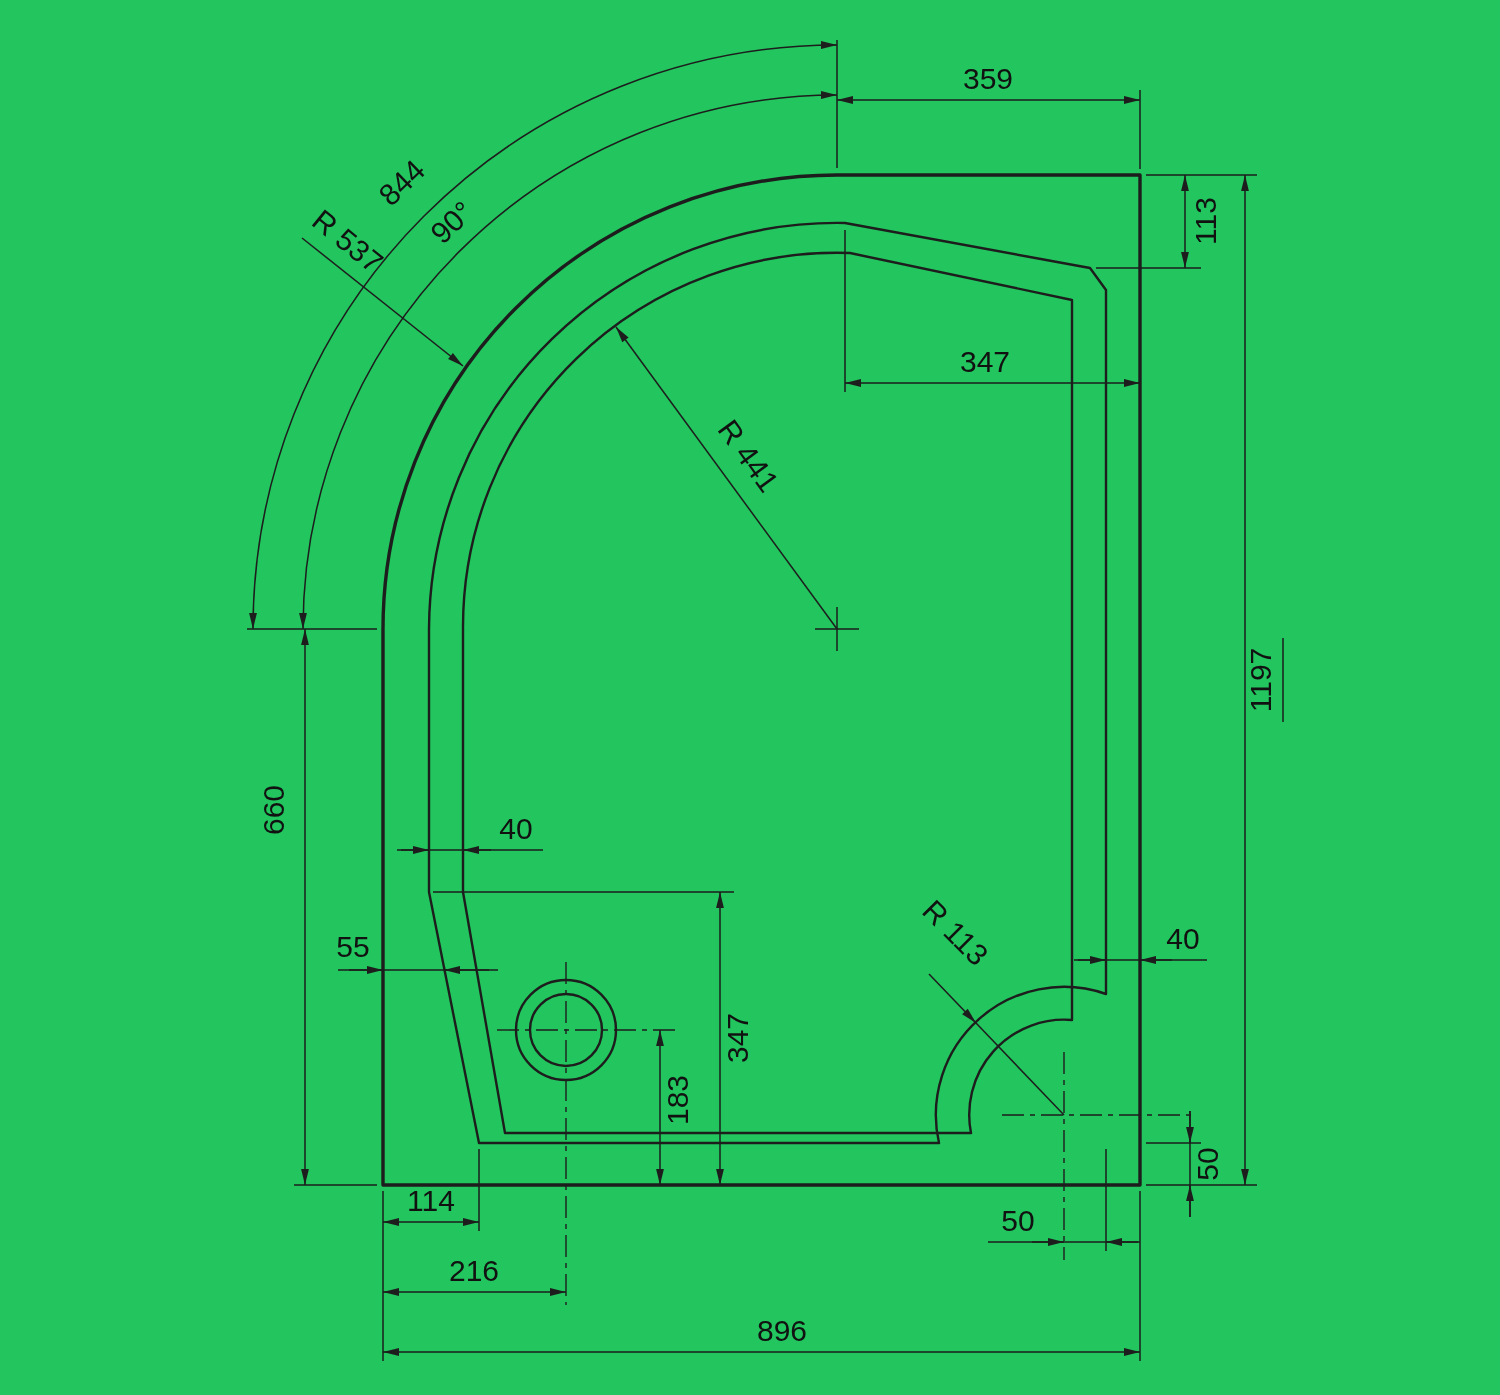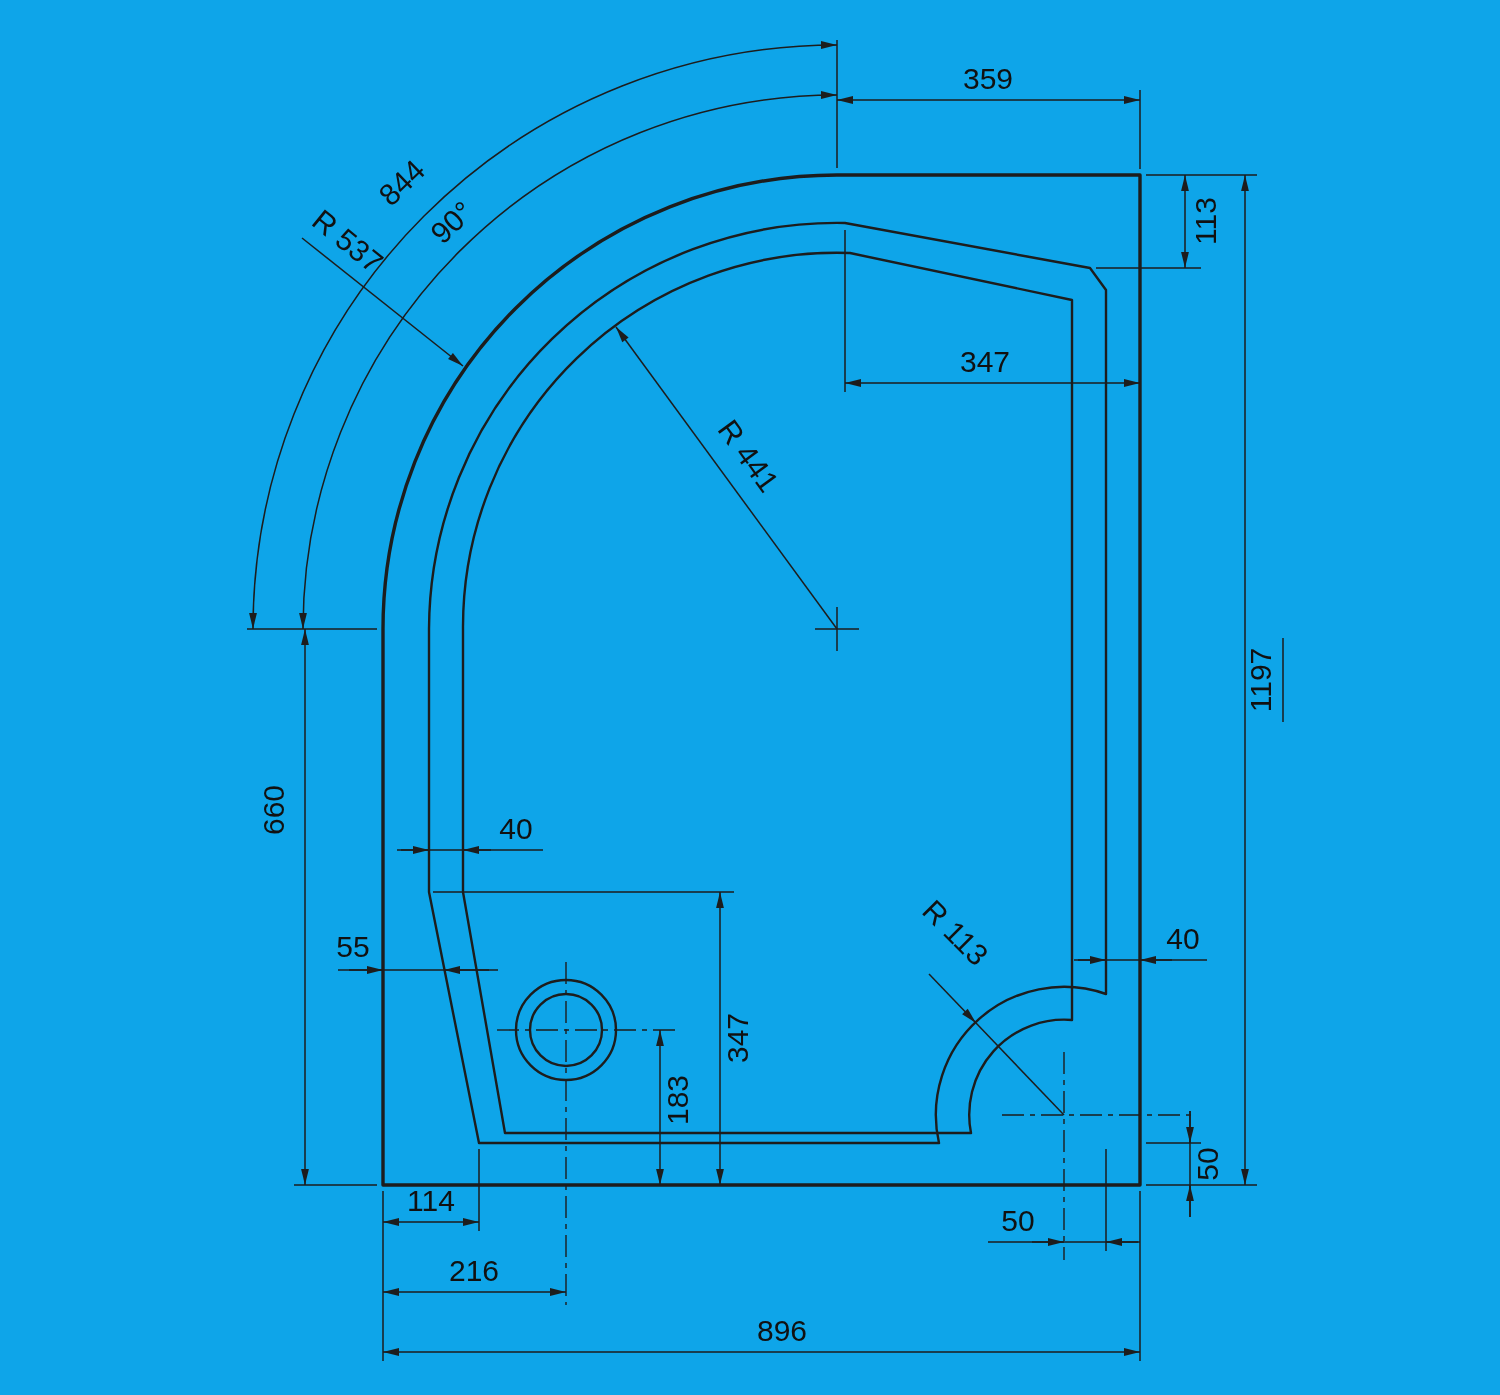--- a/index.html
+++ b/index.html
@@ -1,16 +1,16 @@
 <!DOCTYPE html>
 <html><head>
 <meta charset="utf-8">
 <style>
   html,body{margin:0;padding:0;background:#ffffff;}
-  .canvas{width:1500px;height:1395px;background:#0ea5e9;position:relative;overflow:hidden;
+  .canvas{width:1500px;height:1395px;background:#22c55e;position:relative;overflow:hidden;
           font-family:"Liberation Sans", sans-serif;text-align:right;}
   svg{display:block;}
   .outline{fill:none;stroke:#1d1d1d;stroke-width:3.4;stroke-linejoin:round;}
   .contour{fill:none;stroke:#1d1d1d;stroke-width:2.4;stroke-linejoin:round;}
   .thin{fill:none;stroke:#1d1d1d;stroke-width:1.5;}
   .cl{fill:none;stroke:#1d1d1d;stroke-width:1.4;stroke-dasharray:22 6 5 6;}
   .dimtext{font-size:30px;fill:#111111;font-family:"Liberation Sans", sans-serif;}
   .mid{text-anchor:middle;}
 </style>
 </head>

